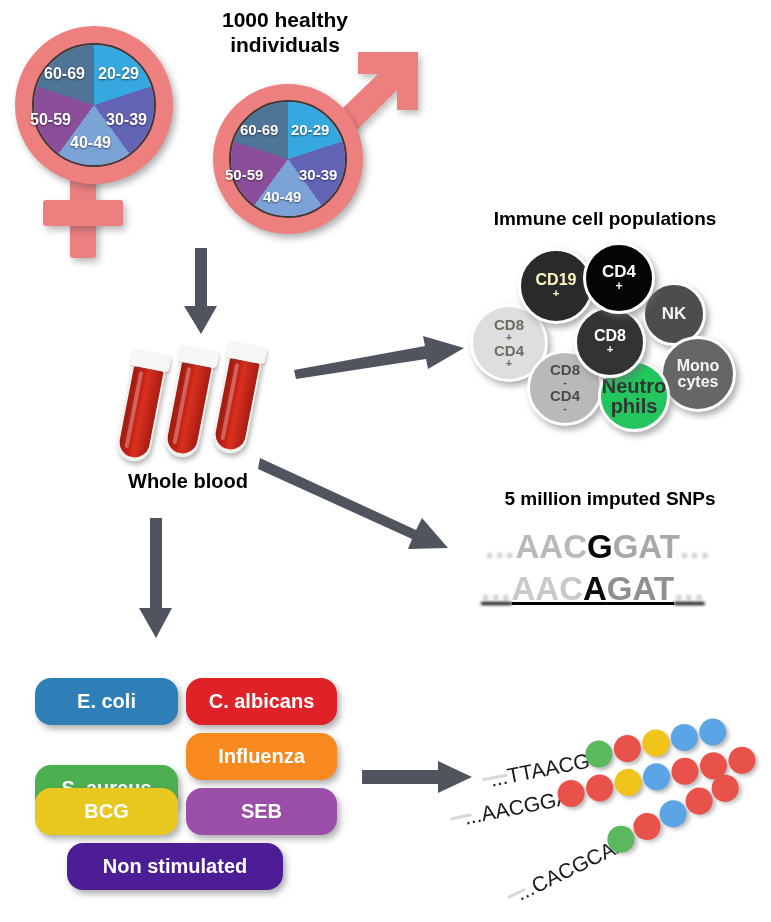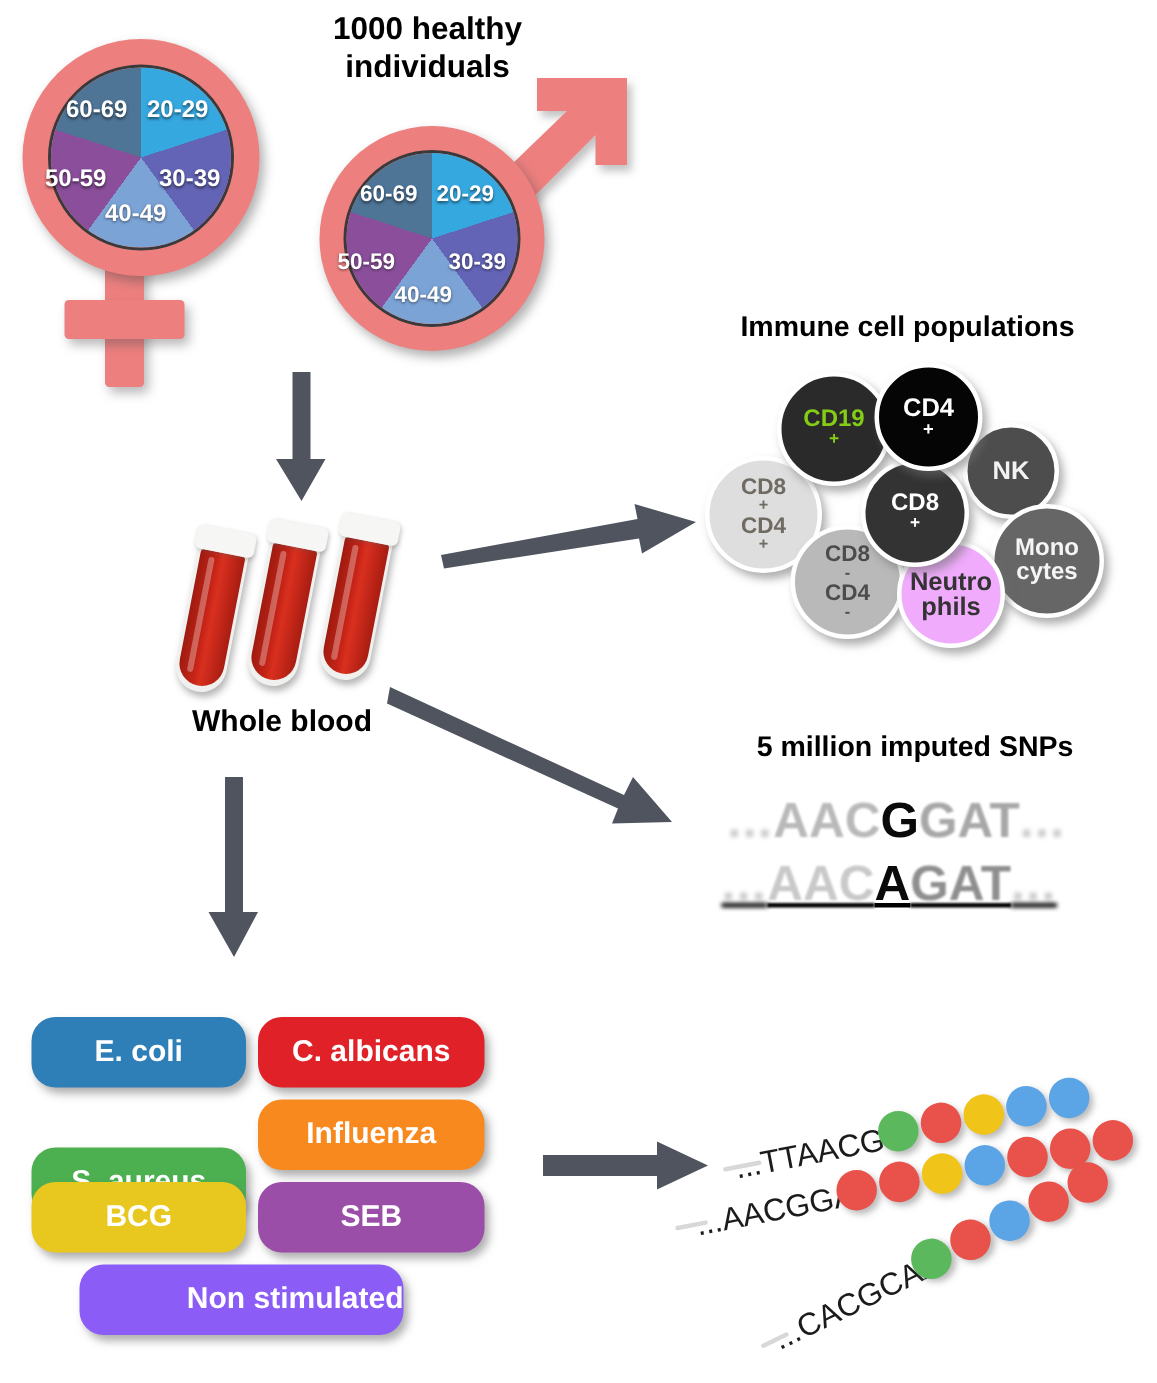--- a/index.html
+++ b/index.html
@@ -106,21 +106,21 @@
   .snp-row .b { color:#0a0a0a; }
   .snp-row .g1 { color:#b9b9b9; }
   .snp-row .g2 { color:#a8a8a8; }
   .snp-row .g3 { color:#8f8f8f; }
   .snp-row .g4 { color:#c9c9c9; }
   .snp-row .dots { color:#c9c9c9; letter-spacing:1px; }
   .blur1 { filter: blur(0.7px); }
   .blur2 { filter: blur(1.4px); }
 
   
-  #stim { position:absolute; left:21px; top:678px; width:305px; height:199px; }
+  #stim { position:absolute; left:35px; top:678px; width:305px; height:199px; }
   .pill {
     position:absolute; border-radius:16px;
     display:flex; align-items:center; justify-content:center;
     color:#fff; font-weight:bold; font-size:20px;
     box-shadow: 3px 4px 6px rgba(110,110,110,0.55);
     white-space:nowrap;
   }
 
   
   #expr { position:absolute; left:470px; top:730px; width:300px; height:185px; }
@@ -236,21 +236,21 @@
 
   <div id="immune-cells">
 
     <div class="cell" style="left:0px; top:64px; width:78px; height:78px; background:#dedede; color:#6f6a62; font-size:15px; z-index:1;">
       <div>
         <span>CD8<span class="sup">+</span></span>
         <span>CD4<span class="sup">+</span></span>
       </div>
     </div>
 
-    <div class="cell" style="left:48px; top:8px; width:76px; height:76px; background:#2a2a2a; color:#84cc16; font-size:16px; z-index:3;">
+    <div class="cell" style="left:48px; top:8px; width:76px; height:76px; background:#2a2a2a; color:#fef9c3; font-size:16px; z-index:3;">
       <div>
           <span>CD19<span class="sup">+</span></span>
         </div>
     </div>
 
     <div class="cell" style="left:113px; top:2px; width:72px; height:72px; background:#050505; color:#ffffff; font-size:17px; z-index:5;">
       <div>
           <span>CD4<span class="sup">+</span></span>
         </div>
     </div>
@@ -274,21 +274,21 @@
       </div>
     </div>
 
     <div class="cell" style="left:57px; top:110px; width:76px; height:76px; background:#b9b9b9; color:#4c4c4c; font-size:15px; z-index:2;">
       <div>
         <span>CD8<span class="sup">-</span></span>
         <span>CD4<span class="sup">-</span></span>
       </div>
     </div>
 
-    <div class="cell" style="left:128px; top:120px; width:72px; height:72px; background:#f0abfc; color:#333333; font-size:17px; z-index:3;">
+    <div class="cell" style="left:128px; top:120px; width:72px; height:72px; background:#22c55e; color:#333333; font-size:20px; z-index:3;">
       <div>
         <span>Neutro</span>
         <span>phils</span>
       </div>
     </div>
   </div>
 
   <div id="snps">
     <div class="snp-row" style="left:0px; top:0px;">
       <span class="dots blur2">...</span><span class="g1 blur1">AAC</span><span class="b">G</span><span class="g2 blur1">GAT</span><span class="dots blur2">...</span>
@@ -310,21 +310,21 @@
     </div>
     <div class="pill" style="left:151px; top:55px; width:151px; height:47px; background:#f7891f;">
       <span>Influenza</span>
     </div>
     <div class="pill" style="left:0px; top:110px; width:143px; height:47px; background:#e8c81e;">
       <span>BCG</span>
     </div>
     <div class="pill" style="left:151px; top:110px; width:151px; height:47px; background:#9b4ea8;">
       <span>SEB</span>
     </div>
-    <div class="pill" style="left:32px; top:165px; width:216px; height:47px; background:#8b5cf6;justify-content:flex-end;">
+    <div class="pill" style="left:32px; top:165px; width:216px; height:47px; background:#4c1d95;">
       <span>Non stimulated</span>
     </div>
   </div>
 
   <div id="expr">
 
     <div class="strand" style="left:18px; top:38px; transform: rotate(-11deg);">
       <div class="tail" style="left:-8px; top:9px; width:26px;"></div>
       <div class="seq">...TTAACGG</div>
       <div class="bead" style="left:98px;  top:-6px; background:#5cb85c;"></div>

